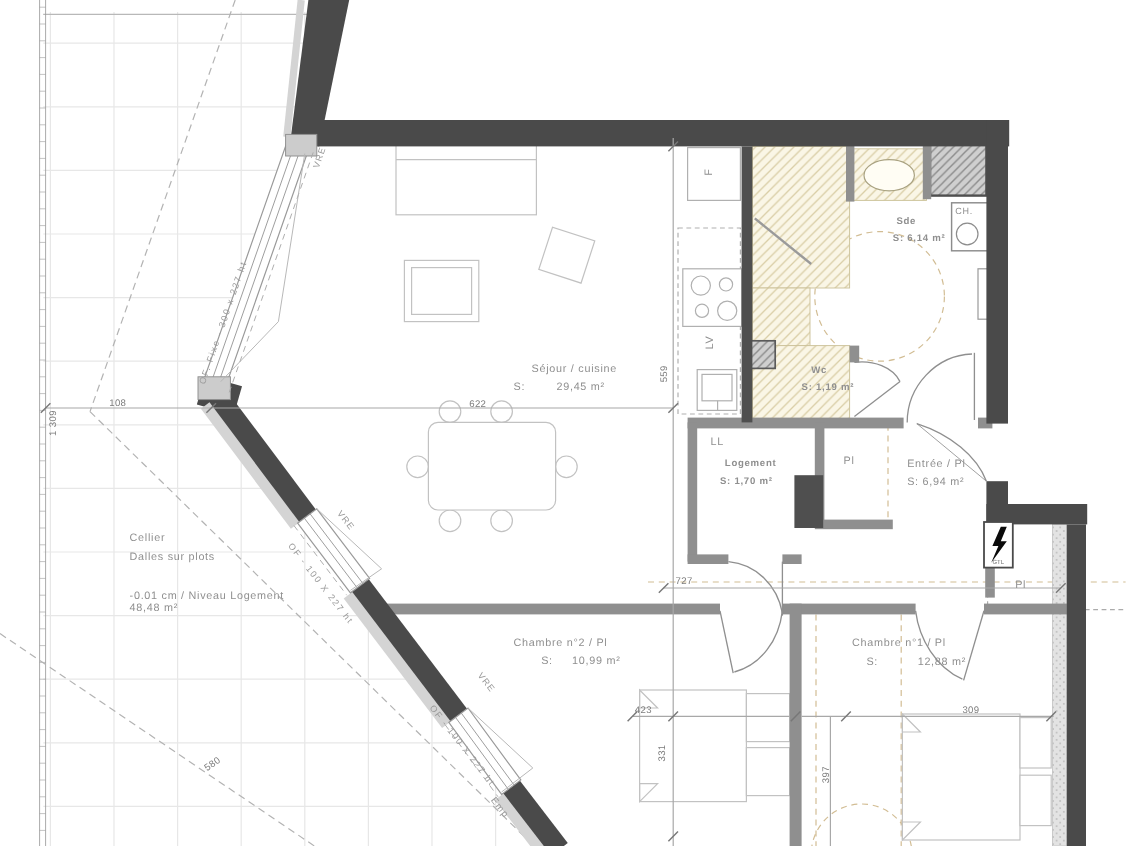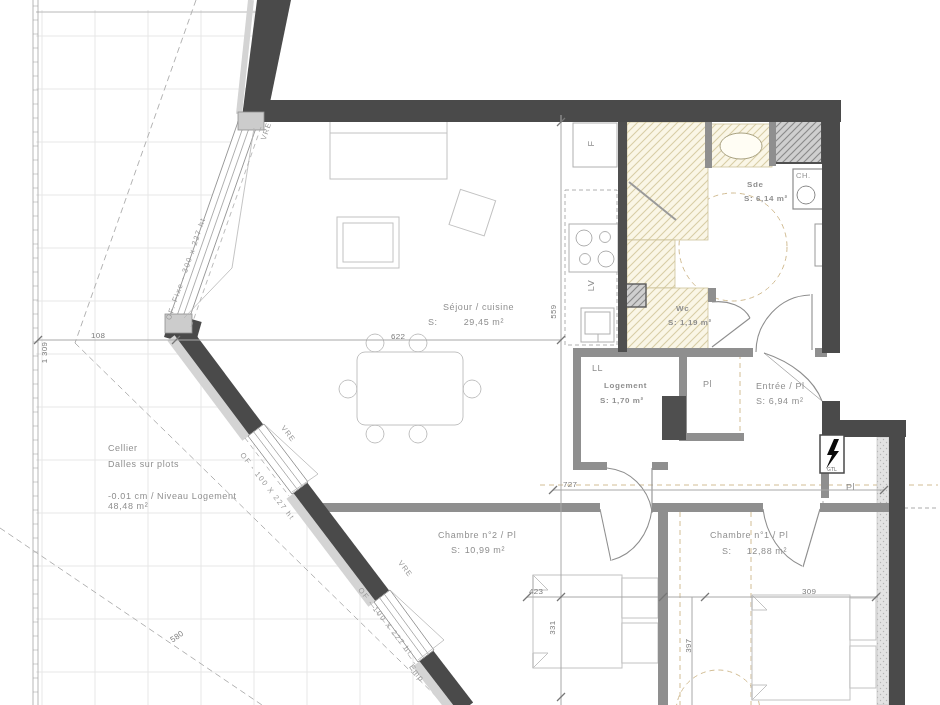--- a/index.html
+++ b/index.html
@@ -337,24 +337,24 @@
 <div class="lbl small" style="left:600px;top:395px">S: 1,70 m²</div>
 <div class="lbl small" style="left:676px;top:303px">Wc</div>
 <div class="lbl small" style="left:668px;top:317px">S: 1,19 m²</div>
 <div class="lbl small" style="left:747px;top:179px">Sde</div>
 <div class="lbl small" style="left:744px;top:193px">S: 6,14 m²</div>
 <div class="lbl" style="left:756px;top:381px">Entrée / Pl</div>
 <div class="lbl" style="left:756px;top:396px">S: 6,94 m²</div>
 <div class="lbl" style="left:703px;top:379px">Pl</div>
 <div class="lbl" style="left:846px;top:482px">Pl</div>
 
-<div class="lbl" style="left:438px;top:530px">Chambre n°2 / Pl</div>
-<div class="lbl" style="left:451px;top:545px"><span>S:</span><span class="gap" style="margin-left:4px">10,99 m²</span></div>
+<div class="lbl" style="left:428px;top:530px">Chambre n°2 / Pl</div>
+<div class="lbl" style="left:451px;top:545px"><span>S:</span><span class="gap" style="margin-left:16px">10,99 m²</span></div>
 <div class="lbl" style="left:710px;top:530px">Chambre n°1 / Pl</div>
-<div class="lbl" style="left:722px;top:546px"><span>S:</span><span class="gap" style="margin-left:15px">12,88 m²</span></div>
+<div class="lbl" style="left:722px;top:546px"><span>S:</span><span class="gap" style="margin-left:33px">12,88 m²</span></div>
 
 <div class="lbl" style="left:588px;top:138px;transform:rotate(-90deg)">F</div>
 <div class="lbl" style="left:586px;top:280px;transform:rotate(-90deg)">LV</div>
 <div class="lbl" style="left:796px;top:170px;font-size:7.5px">CH.</div>
 <div class="lbl tiny" style="left:827px;top:464px">GTL</div>
 
 <div class="lbl win" style="left:258px;top:138px;transform:rotate(-71deg);transform-origin:left top">VRE</div>
 <div class="lbl win" style="left:163px;top:318px;transform:rotate(-71deg);transform-origin:left top;letter-spacing:1.4px">OF. Fixe - 300 x 227 ht</div>
 <div class="lbl win" style="left:287px;top:423px;transform:rotate(52deg);transform-origin:left top">VRE</div>
 <div class="lbl win" style="left:246px;top:450px;transform:rotate(52deg);transform-origin:left top;letter-spacing:1.4px">OF - 100 X 227 ht</div>

